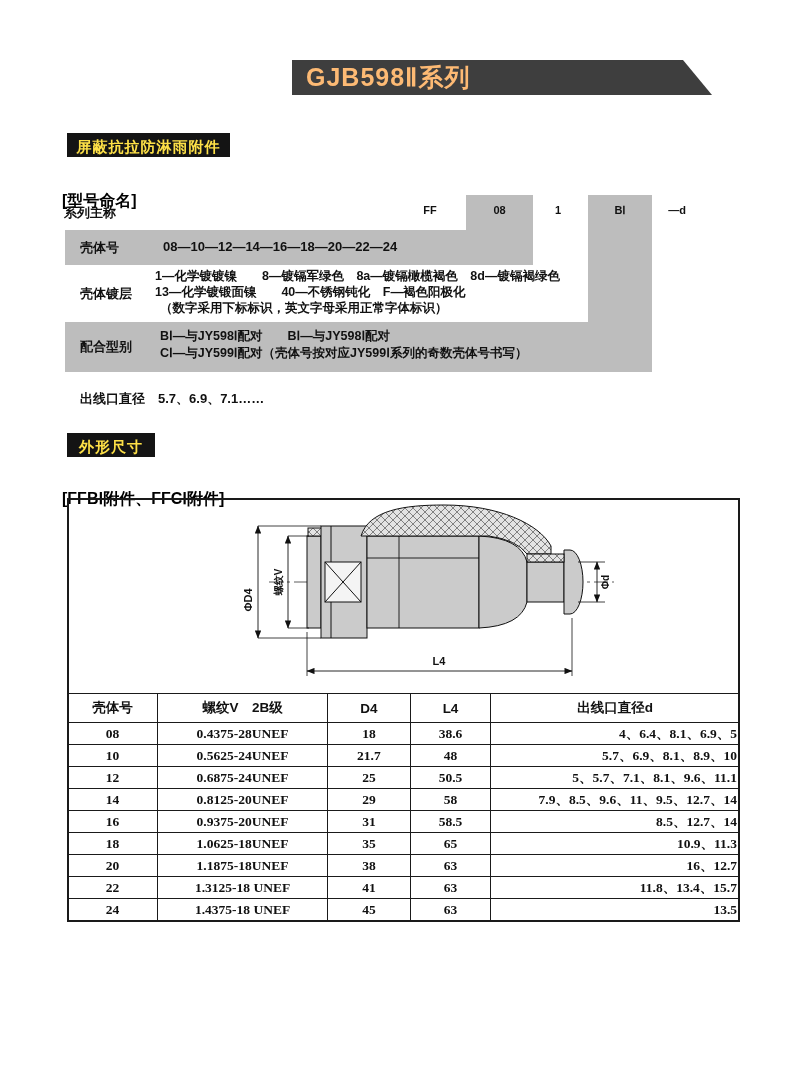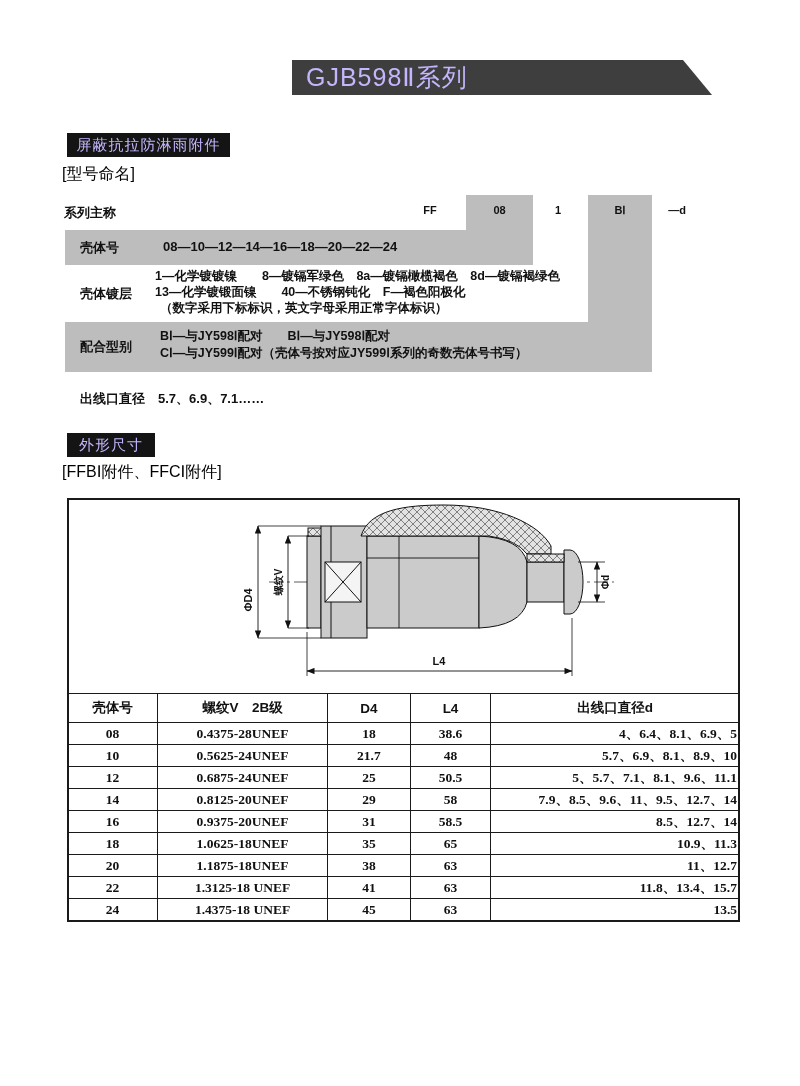--- a/index.html
+++ b/index.html
@@ -8,30 +8,30 @@
     font-family:"Liberation Sans",sans-serif;color:#111;overflow:hidden;
   }
   .abs{position:absolute;}
 
   
   .banner{
     left:292px;top:60px;width:420px;height:35px;background:#3e3e3e;
     clip-path:polygon(0 0,calc(100% - 29px) 0,100% 100%,0 100%);
   }
   .banner span{
-    display:block;color:#c4b5fd;font-weight:normal;font-size:25px;
+    display:block;color:#fdba74;font-weight:bold;font-size:25px;
     line-height:35px;padding-left:14px;letter-spacing:1px;
   }
 
   
   .blackbox{
-    background:#141414;color:#c4b5fd;font-weight:normal;font-size:15px;
-    display:flex;align-items:center;justify-content:center;letter-spacing:1px;
-  }
-  .sub{font-weight:normal;font-size:16px;color:#000;}
+    background:#141414;color:#fde047;font-weight:bold;font-size:15px;
+    display:flex;align-items:flex-end;justify-content:center;letter-spacing:1px;
+  }
+  .sub{font-weight:bold;font-size:16px;color:#000;margin-top:27px;}
 
   
   .grayband{background:#bdbdbd;}
   .lbl{font-weight:bold;font-size:13px;white-space:nowrap;}
   .code{font-weight:bold;font-size:11px;text-align:center;}
   .small{font-weight:bold;font-size:12.5px;line-height:16px;white-space:pre;}
 
   
   .figbox{left:67px;top:498px;width:673px;height:424px;border:2px solid #1a1a1a;box-sizing:border-box;}
   .dimtable{
@@ -195,21 +195,21 @@
           <td>1.0625-18UNEF</td>
           <td>35</td>
           <td>65</td>
           <td class="left">10.9、11.3</td>
         </tr>
         <tr>
           <td>20</td>
           <td>1.1875-18UNEF</td>
           <td>38</td>
           <td>63</td>
-          <td class="left">11、12.7</td>
+          <td class="left">16、12.7</td>
         </tr>
         <tr>
           <td>22</td>
           <td>1.3125-18 UNEF</td>
           <td>41</td>
           <td>63</td>
           <td class="left">11.8、13.4、15.7</td>
         </tr>
         <tr>
           <td>24</td>

